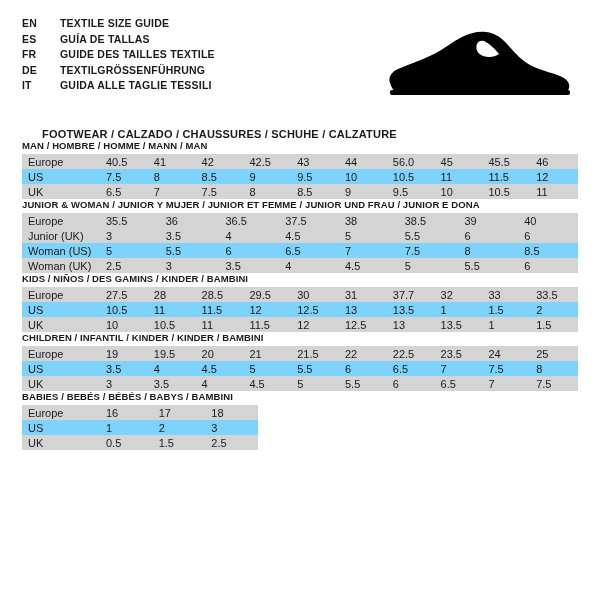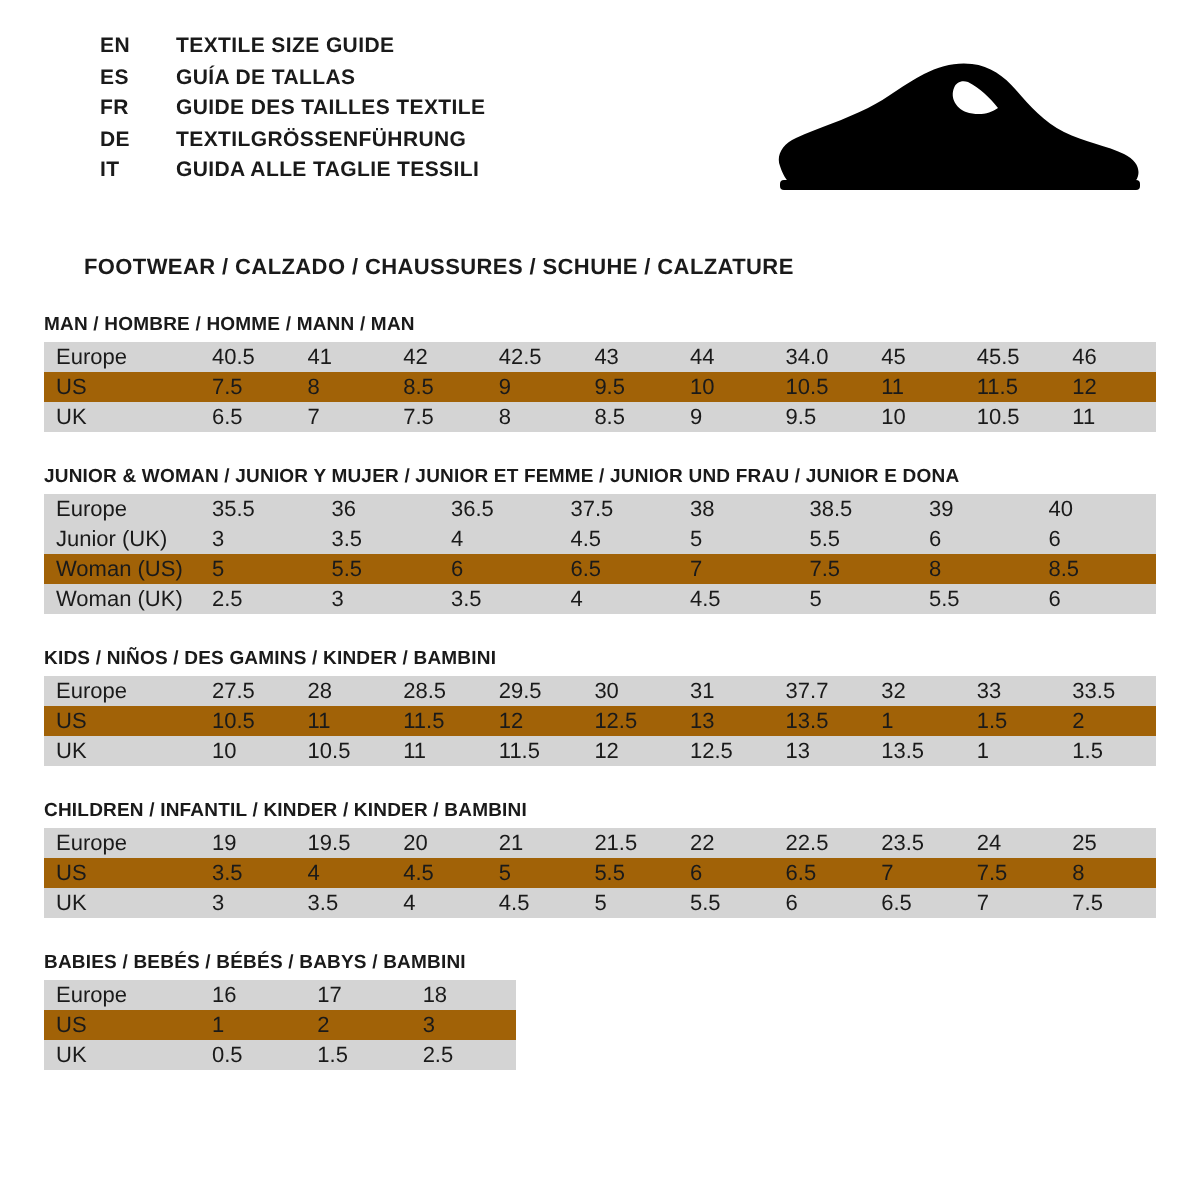--- a/index.html
+++ b/index.html
@@ -24,21 +24,20 @@
 
   
   .header {
     position: relative;
     height: 100px;
   }
   .lang-table {
     border-collapse: collapse;
     font-size: 10.5px;
     line-height: 15.5px;
-    margin-left: 28px;
   }
   .lang-code {
     width: 38px;
     font-weight: bold;
     vertical-align: top;
     padding: 0;
     letter-spacing: .2px;
   }
   .lang-name {
     font-weight: bold;
@@ -57,21 +56,20 @@
   .section-title {
     font-size: 11px;
     font-weight: bold;
     letter-spacing: .2px;
     margin: 12px 0 0 0;
     padding-left: 20px;
   }
 
   
   .group {
-    margin-top: 17px;
   }
   .group-title {
     font-size: 9.5px;
     font-weight: bold;
     letter-spacing: .1px;
     margin-bottom: 3px;
   }
   table.size {
     border-collapse: collapse;
     width: 556px;
@@ -84,21 +82,21 @@
   table.size td {
     height: 15px;
     padding: 0 0 0 6px;
     vertical-align: middle;
     white-space: nowrap;
   }
   tr.shaded td {
     background: #d4d4d4;
   }
   tr.plain td {
-    background: #a16207;
+    background: #7dd3fc;
   }
   td.label {
     width: 72px;
   }
 </style>
 </head>
 <body>
 
 <div class="page">
 
@@ -144,21 +142,21 @@
     <table class="size">
       <tbody>
         <tr class="shaded">
           <td class="label">Europe</td>
           <td>40.5</td>
           <td>41</td>
           <td>42</td>
           <td>42.5</td>
           <td>43</td>
           <td>44</td>
-          <td>34.0</td>
+          <td>56.0</td>
           <td>45</td>
           <td>45.5</td>
           <td>46</td>
         </tr>
         <tr class="plain">
           <td class="label">US</td>
           <td>7.5</td>
           <td>8</td>
           <td>8.5</td>
           <td>9</td>

